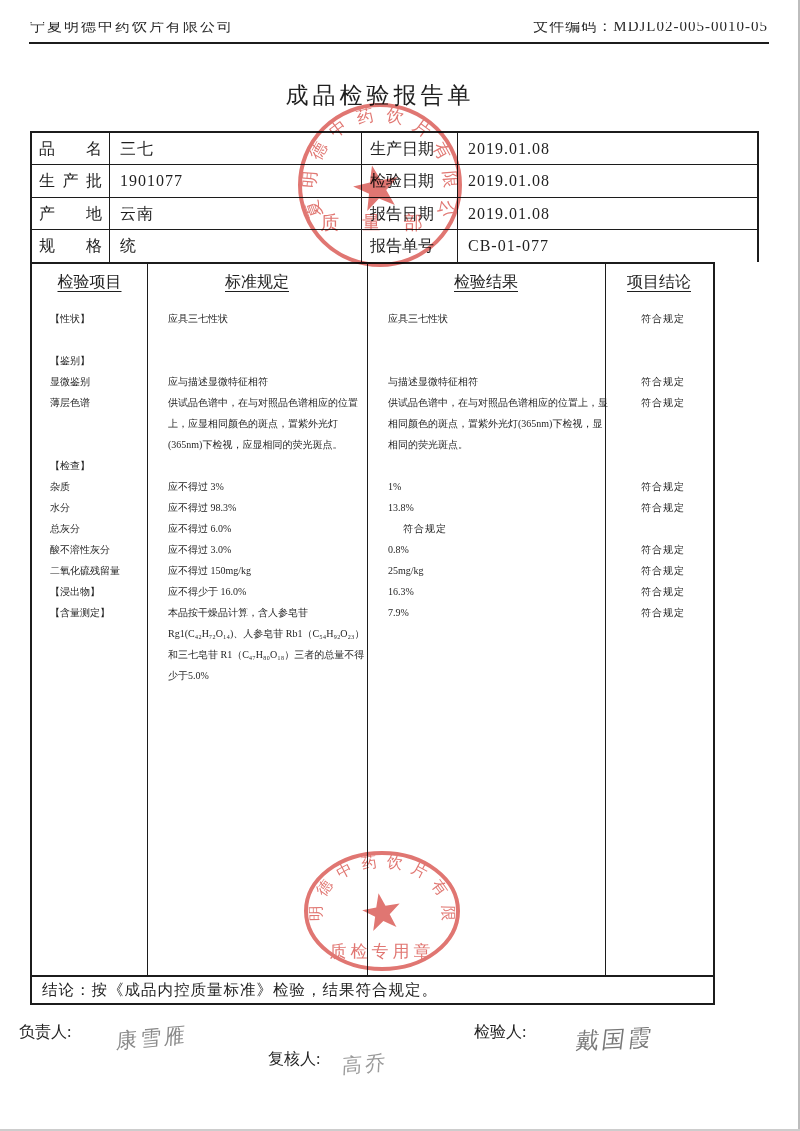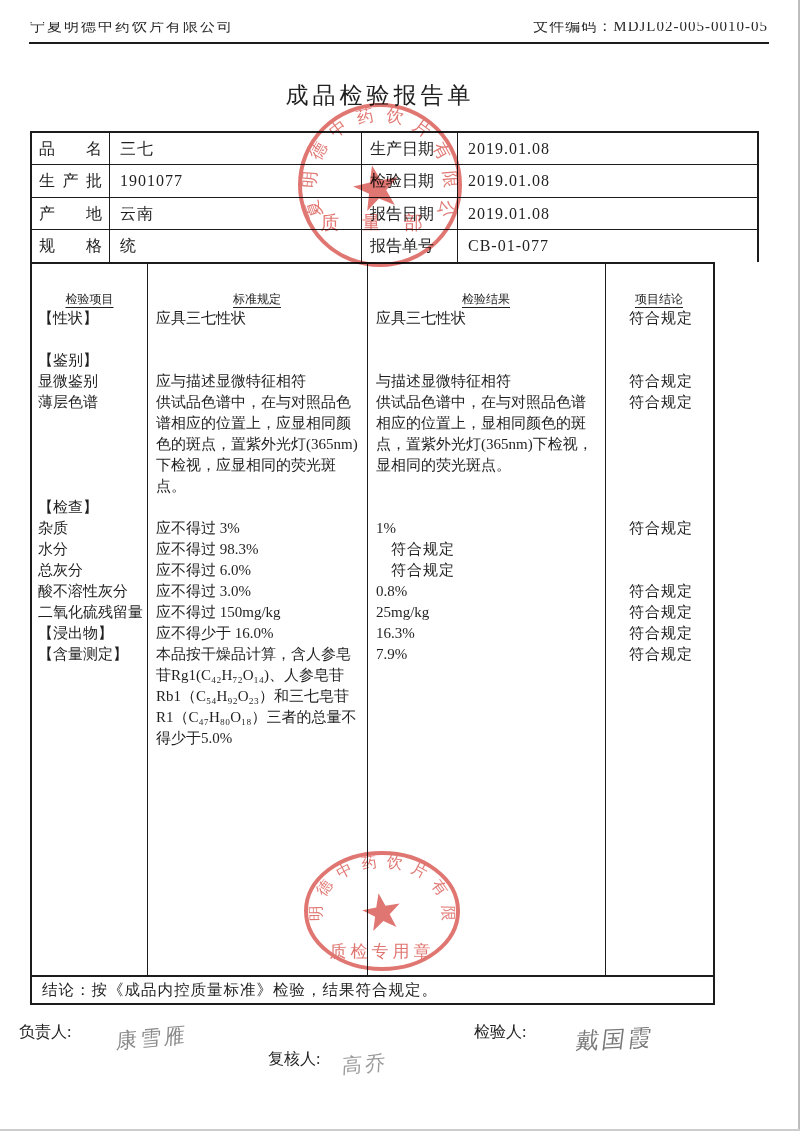--- a/index.html
+++ b/index.html
@@ -31,23 +31,23 @@
   .ic.bb { border-bottom:1px solid #1c1c1c; }
   .ilab.just { padding:0 7px; text-align:justify; text-align-last:justify; text-justify:inter-character; }
   .ival { padding-left:10px; letter-spacing:1px; }
 
   
   .main { position:absolute; left:30px; top:262px; width:685px; height:713px;
           border:2px solid #1c1c1c; border-bottom:none; }
   .vline { position:absolute; top:0; bottom:0; width:1px; background:#1c1c1c; }
   .vl1 { left:115px; } .vl2 { left:335px; } .vl3 { left:573px; }
   .mhead { display:grid; grid-template-columns:115px 220px 238px 108px;
-           padding-top:27px; height:30px; font-size:12px; }
+           padding-top:8px; height:30px; font-size:16px; }
   .mhead span { justify-self:center; text-decoration:underline; text-underline-offset:4px; }
-  .mbody { margin-top:14px; font-size:15px; line-height:21px; }
+  .mbody { margin-top:14px; font-size:10px; line-height:21px;margin-left:12px; }
   .mrow { display:grid; grid-template-columns:115px 220px 238px 108px; }
   .mrow.gap { margin-bottom:21px; }
   .ci { padding-left:6px; }
   .cs { padding:0 9px; }
   .cr { padding:0 9px; }
   .cc { padding-left:24px; letter-spacing:1px; }
 
   
   .concl { position:absolute; left:30px; top:975px; width:685px; height:30px;
            border:2px solid #1c1c1c; font-size:15.5px; line-height:26px;
@@ -156,20 +156,21 @@
       </div>
       <div class="mrow">
         <div class="ci">杂质</div>
         <div class="cs">应不得过 3%</div>
         <div class="cr">1%</div>
         <div class="cc">符合规定</div>
       </div>
       <div class="mrow">
         <div class="ci">水分</div>
         <div class="cs">应不得过 98.3%</div>
+        <div class="cr">13.8%</div>
         <div class="cc">符合规定</div>
       </div>
       <div class="mrow">
         <div class="ci">总灰分</div>
         <div class="cs">应不得过 6.0%</div>
         <div class="cc">符合规定</div>
       </div>
       <div class="mrow">
         <div class="ci">酸不溶性灰分</div>
         <div class="cs">应不得过 3.0%</div>

